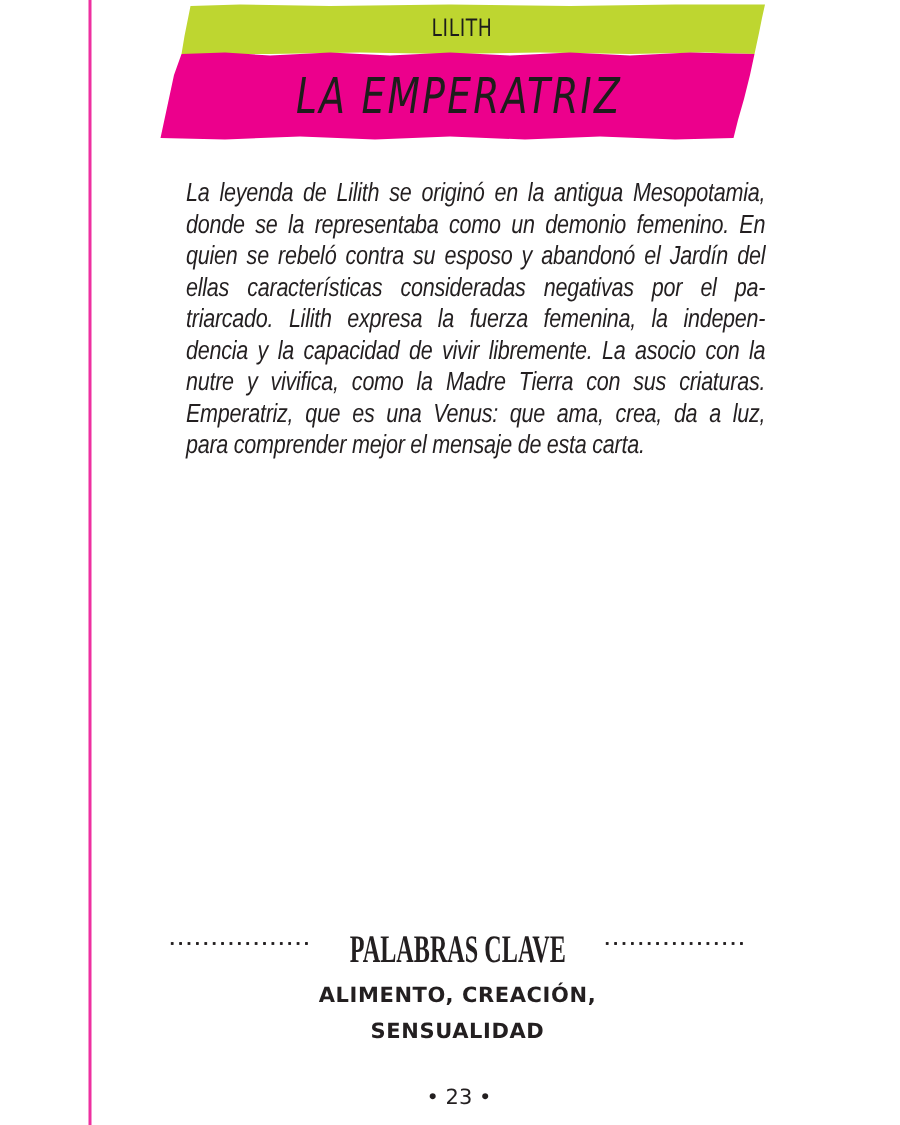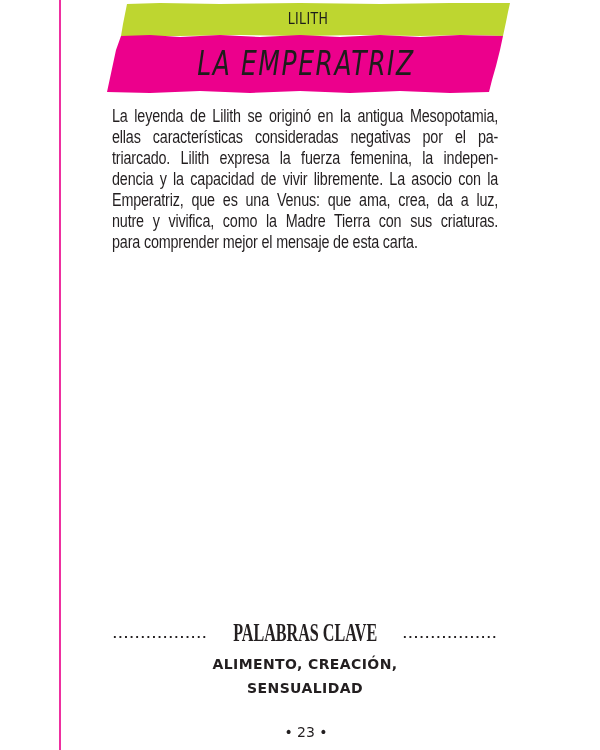--- a/index.html
+++ b/index.html
@@ -64,21 +64,22 @@
       letter-spacing: 2px;
       color: #1d1d1b;
       transform: scaleX(0.76);
       transform-origin: 306px 0;
     }
     .body-text {
       position: absolute;
       left: 112px;
       top: 106px;
       width: 386px;
-      margin: 0;
+      margin: 12px;
+      font-style: italic;
     }
     .body-line {
       display: block;
       height: 21px;
       line-height: 21px;
       font-family: "Liberation Sans", sans-serif;
       font-size: 17.5px;
       color: #231f20;
       white-space: nowrap;
       text-align: justify;
@@ -100,21 +101,20 @@
     .body-line.last span {
       text-align-last: left;
     }
     .keywords-header {
       position: absolute;
       left: 112px;
       top: 620px;
       width: 386px;
       height: 26px;
       display: flex;
-      align-items: center;
     }
     .dots {
       flex: 1;
       height: 2px;
       margin-top: 8px;
       background-image: radial-gradient(circle, #231f20 0.9px, transparent 1px);
       background-size: 5.6px 2px;
       background-repeat: repeat-x;
       background-position: 0 0;
     }
@@ -168,25 +168,27 @@
   <svg width="600" height="100" viewBox="0 0 600 100">
     <path d="M127,4 L160,3 L220,4 L300,3 L380,4 L450,3 L510,3 L508,12 L506,22 L503,36 L470,35 L420,36 L360,35 L300,36 L240,35 L180,36 L121,36 L123,24 L125,14 Z" fill="#bed630"></path>
     <path d="M121,36 L150,35 L180,37 L220,35 L260,37 L300,35 L340,37 L380,35 L420,37 L460,35 L503,36 L500,50 L496,66 L492,80 L489,92 L450,93 L400,91 L350,93 L300,91 L250,93 L200,91 L150,93 L107,92 L110,78 L113,64 L116,50 Z" fill="#ec008c"></path>
   </svg>
   <div class="subtitle">LILITH</div>
   <div class="title">LA EMPERATRIZ</div>
 </div>
 
 <div class="body-text">
   <div class="body-line"><span>La leyenda de Lilith se originó en la antigua Mesopotamia,</span></div>
+  <div class="body-line"><span>donde se la representaba como un demonio femenino. En</span></div>
+  <div class="body-line"><span>quien se rebeló contra su esposo y abandonó el Jardín del</span></div>
   <div class="body-line"><span>ellas características consideradas negativas por el pa-</span></div>
   <div class="body-line"><span>triarcado. Lilith expresa la fuerza femenina, la indepen-</span></div>
   <div class="body-line"><span>dencia y la capacidad de vivir libremente. La asocio con la</span></div>
+  <div class="body-line"><span>nutre y vivifica, como la Madre Tierra con sus criaturas.</span></div>
   <div class="body-line"><span>Emperatriz, que es una Venus: que ama, crea, da a luz,</span></div>
-  <div class="body-line"><span>nutre y vivifica, como la Madre Tierra con sus criaturas.</span></div>
   <div class="body-line last"><span>para comprender mejor el mensaje de esta carta.</span></div>
 </div>
 
 <div class="keywords-header">
   <div class="dots"></div>
   <div class="keywords-title">PALABRAS CLAVE</div>
   <div class="dots"></div>
 </div>
 
 <div class="keywords">

